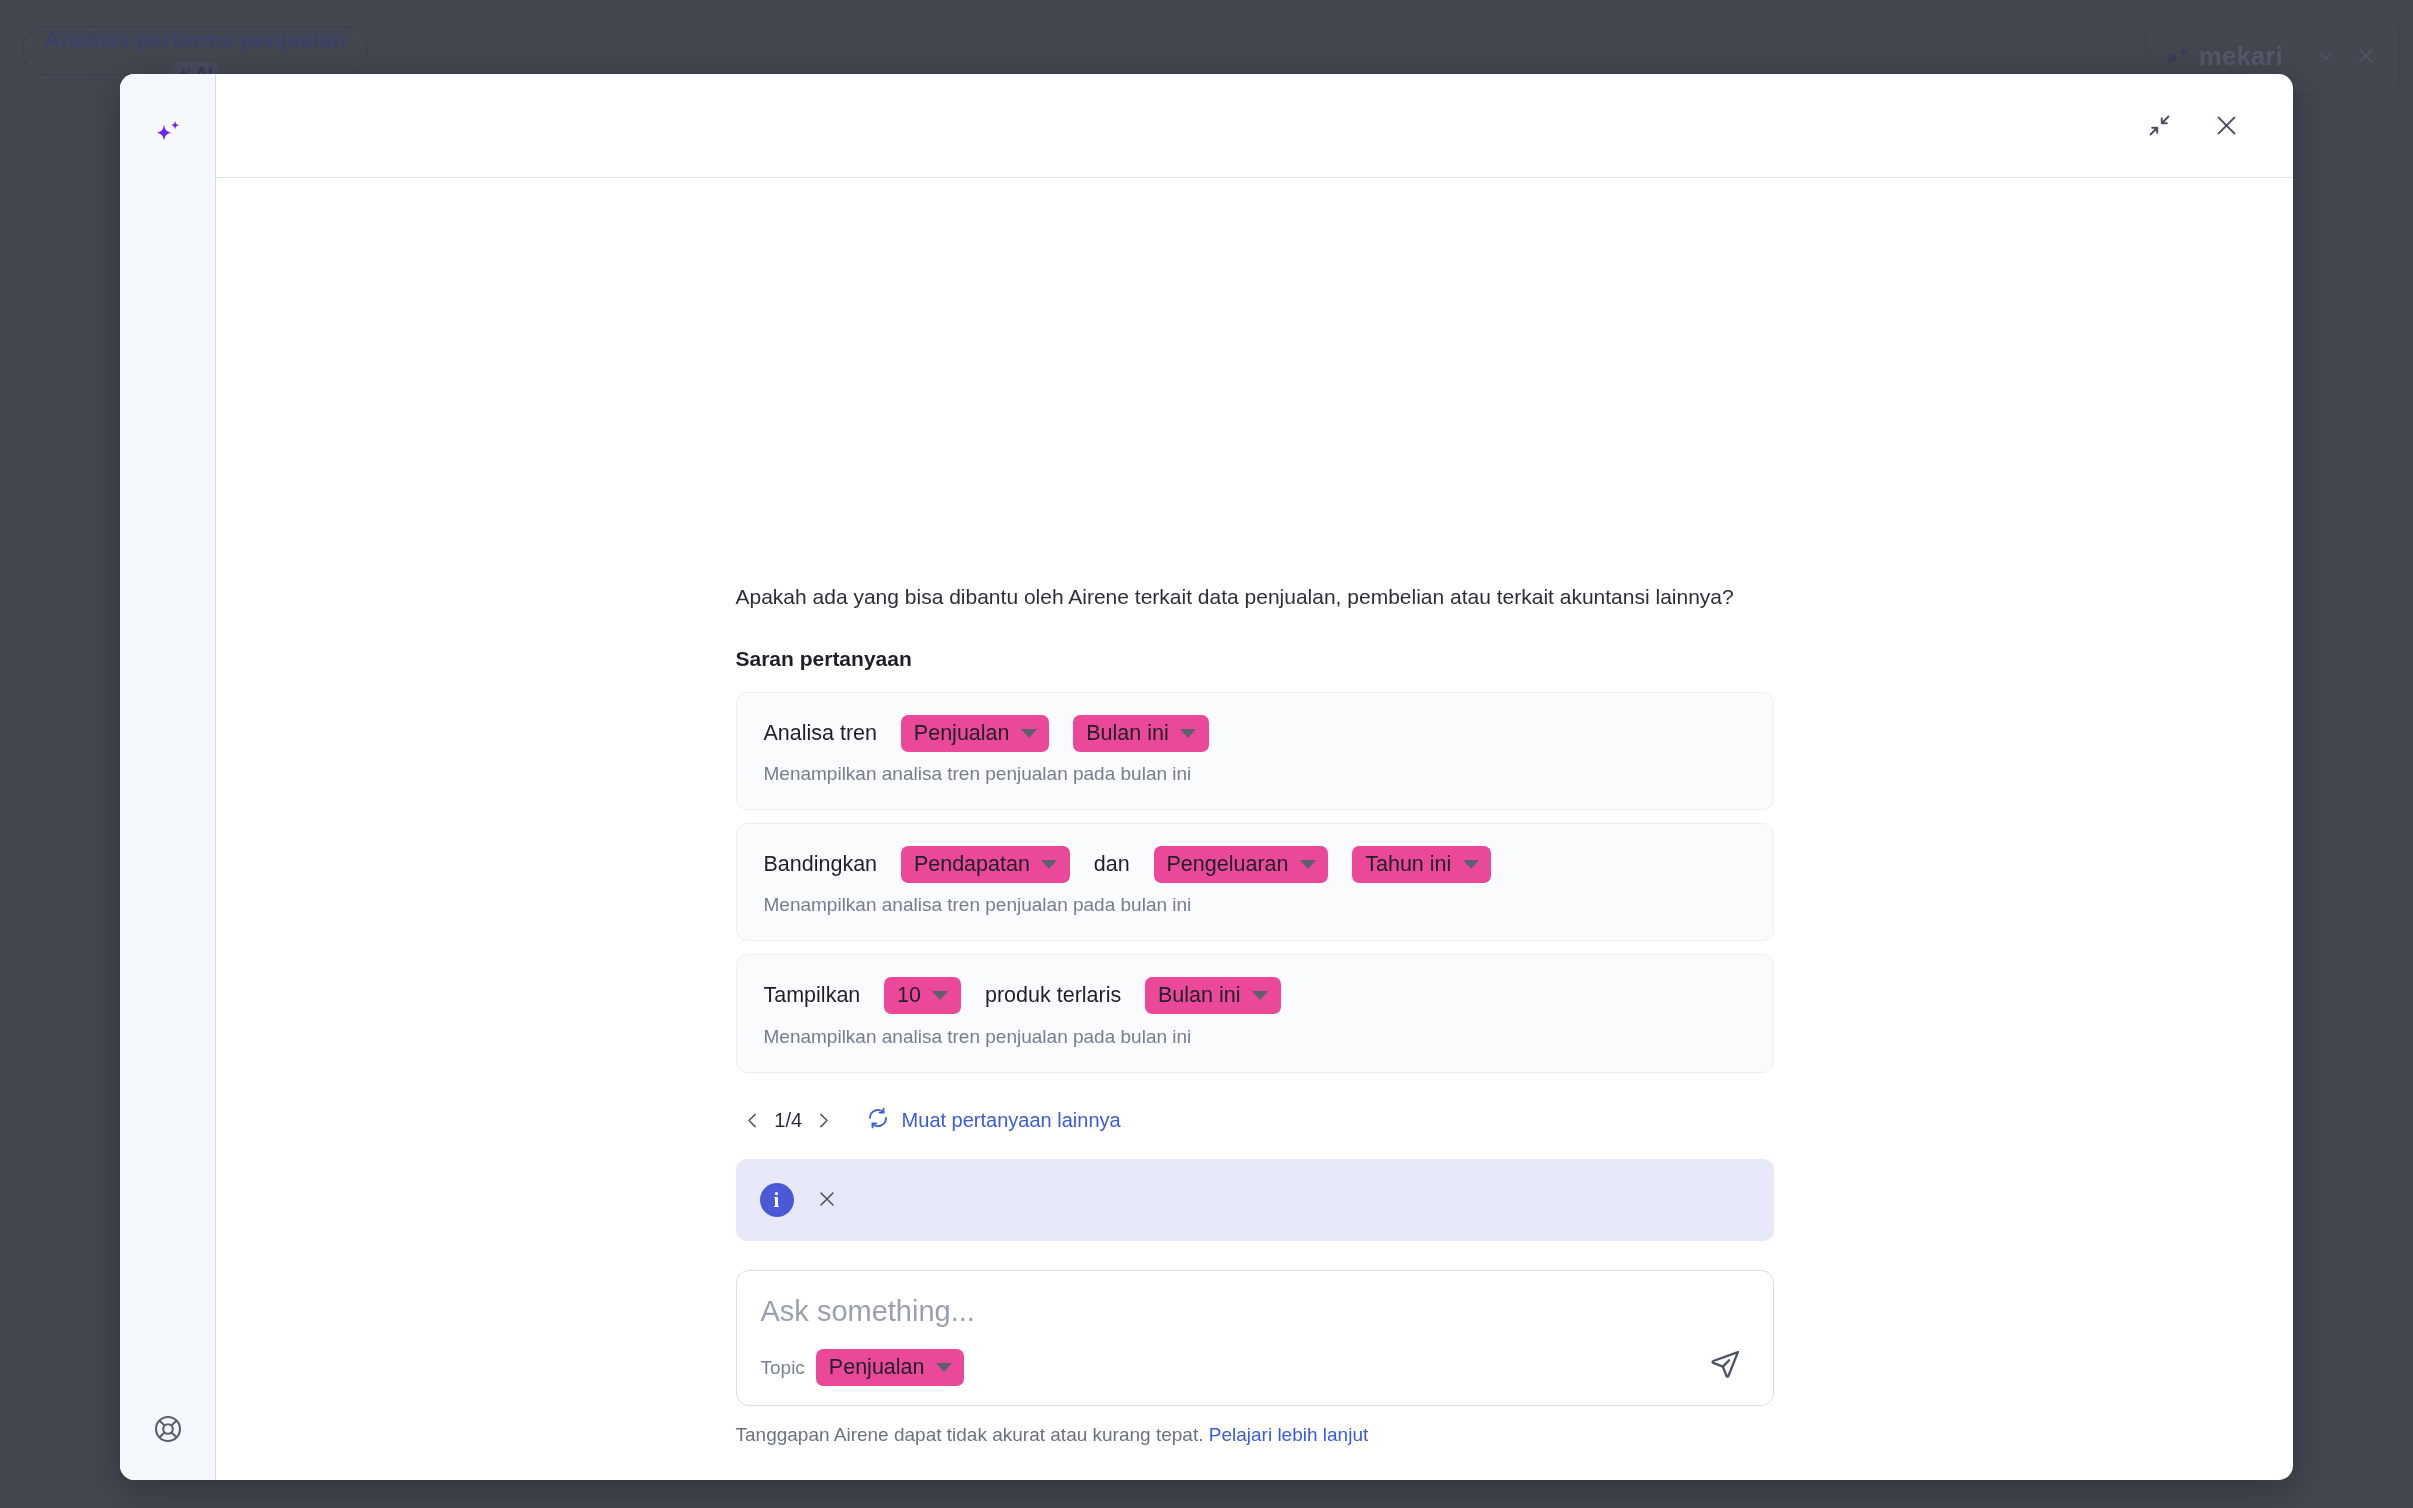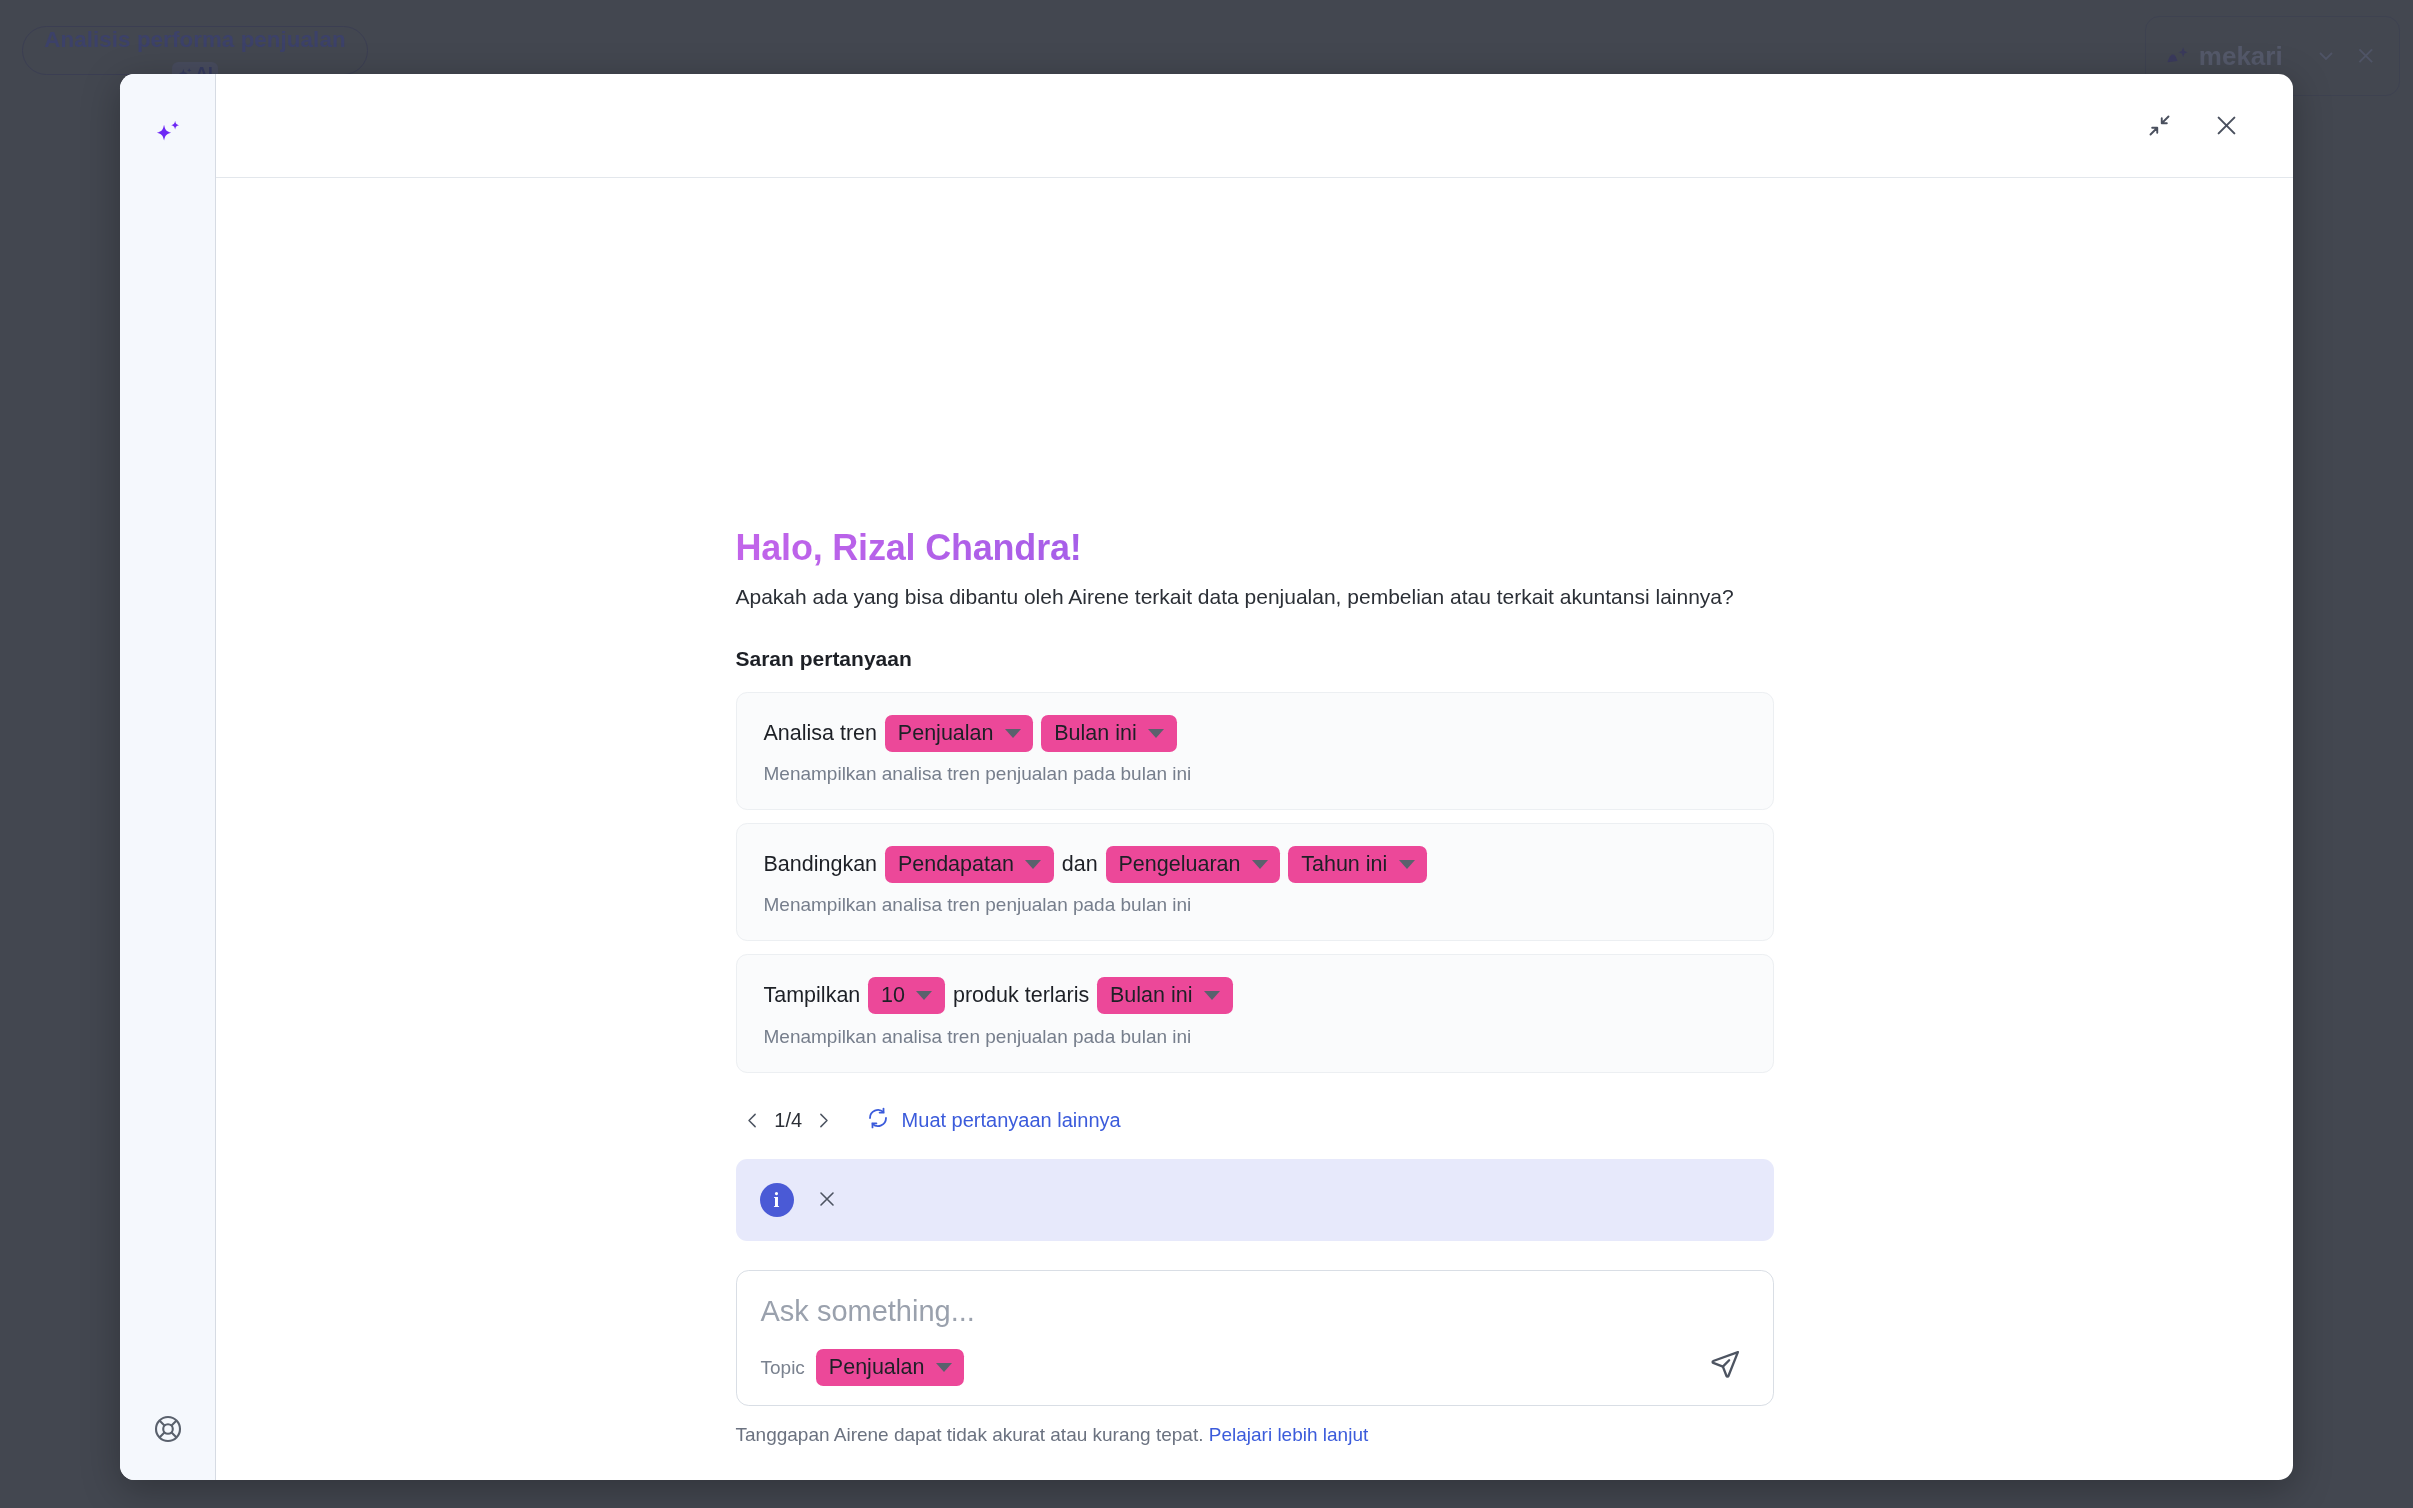--- a/index.html
+++ b/index.html
@@ -177,21 +177,21 @@
     border: 0.8px solid #eceff2;
     border-radius: 11.2px;
     padding: 22.3px 27px 24px;
     margin-bottom: 12.8px;
     cursor: pointer;
   }
   .card-line {
     display: flex;
     align-items: center;
     flex-wrap: wrap;
-    gap: 8px;
+    gap: 24px;
     font-size: 21.5px;
     color: #1d2026;
     margin-bottom: 11.2px;
   }
   .card-line .txt { padding: 1.6px 0; }
   .pill {
     display: inline-flex;
     align-items: center;
     gap: 11.2px;
     background: #ec4899;
@@ -384,21 +384,20 @@
       <span class="hdr-btn">
         <svg width="29" height="29" viewBox="0 0 24 24" fill="none" stroke="currentColor" stroke-width="1.7" stroke-linecap="round">
           <path d="M5.5 5.5 L18.5 18.5 M18.5 5.5 L5.5 18.5"></path>
         </svg>
       </span>
     </div>
 
     <div class="panel-body">
       <div class="content">
 
-        <h1 class="greeting">Halo, Rizal Chandra!</h1>
         <p class="subtitle">Apakah ada yang bisa dibantu oleh Airene terkait data penjualan, pembelian atau terkait akuntansi lainnya?</p>
         <div class="section-title">Saran pertanyaan</div>
 
         <div id="suggestion-list">
             <div class="card">
               <div class="card-line">
                 <span class="txt">Analisa tren</span>
                 <span class="pill">
                   <span>Penjualan</span>
                   <span class="caret"></span>

